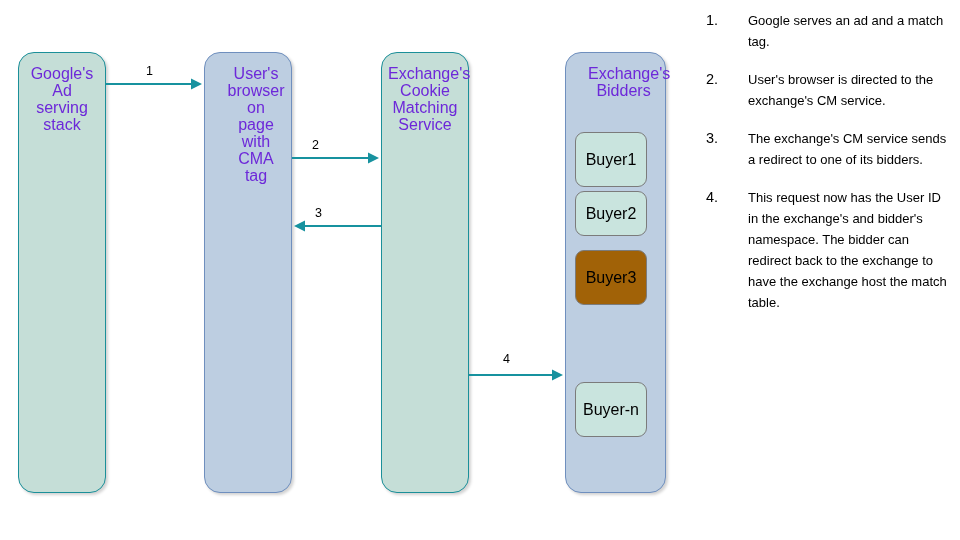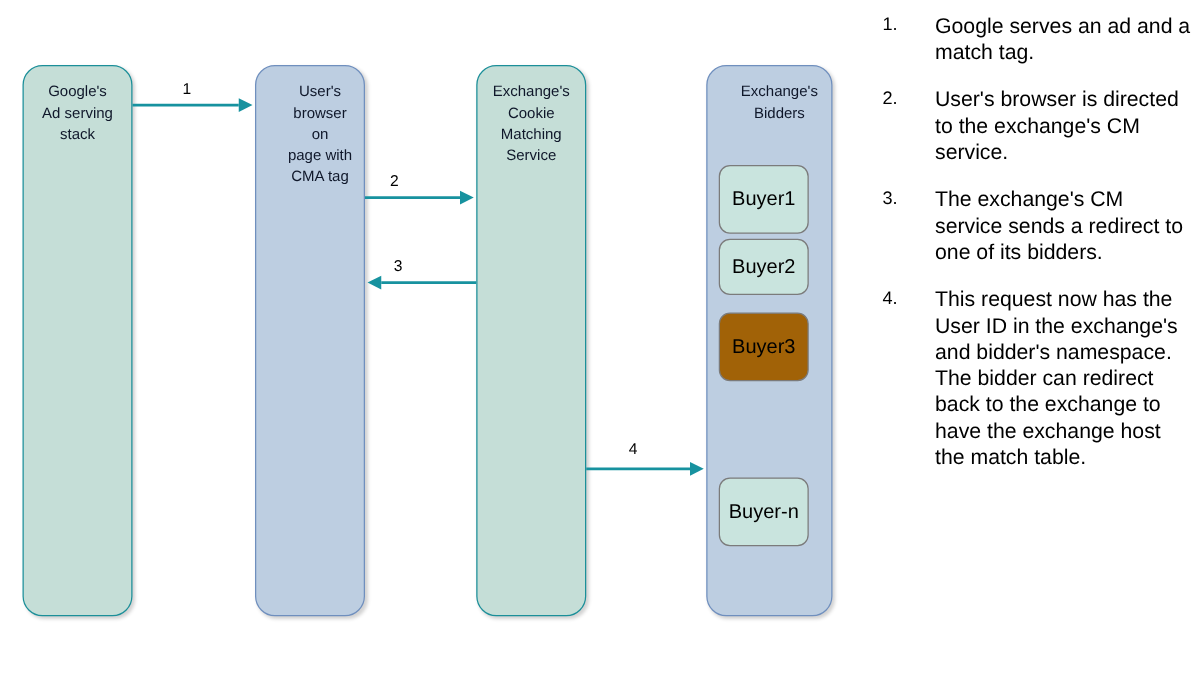--- a/index.html
+++ b/index.html
@@ -33,23 +33,23 @@
     text-align: center;
     padding-top: 12px;
   }
   .pillar.blue {
     background: #bdcee1;
     border-color: #6f8fbe;
     padding-left: 16px;
   }
   .pillar .pillar-label {
     display: block;
-    font-size: 12px;
+    font-size: 16px;
     line-height: 17px;
-    color: #0f172a;
+    color: #6d28d9;
     padding: 0 6px;
     white-space: pre-line;
   }
 
   
   .buyer {
     position: absolute;
     box-sizing: border-box;
     border-radius: 9px;
     border: 1px solid #7b7b7b;
@@ -98,21 +98,21 @@
     margin-bottom: 17px;
   }
   .legend-num {
     flex: 0 0 42px;
     font-size: 14.5px;
     line-height: 21px;
     color: #000;
   }
   .legend-text {
     flex: 1 1 auto;
-    font-size: 17px;
+    font-size: 13px;
     line-height: 21px;
     color: #000;
   }
 </style>
 </head>
 <body>
 
 <div id="canvas">
 
   <div id="pillars">

